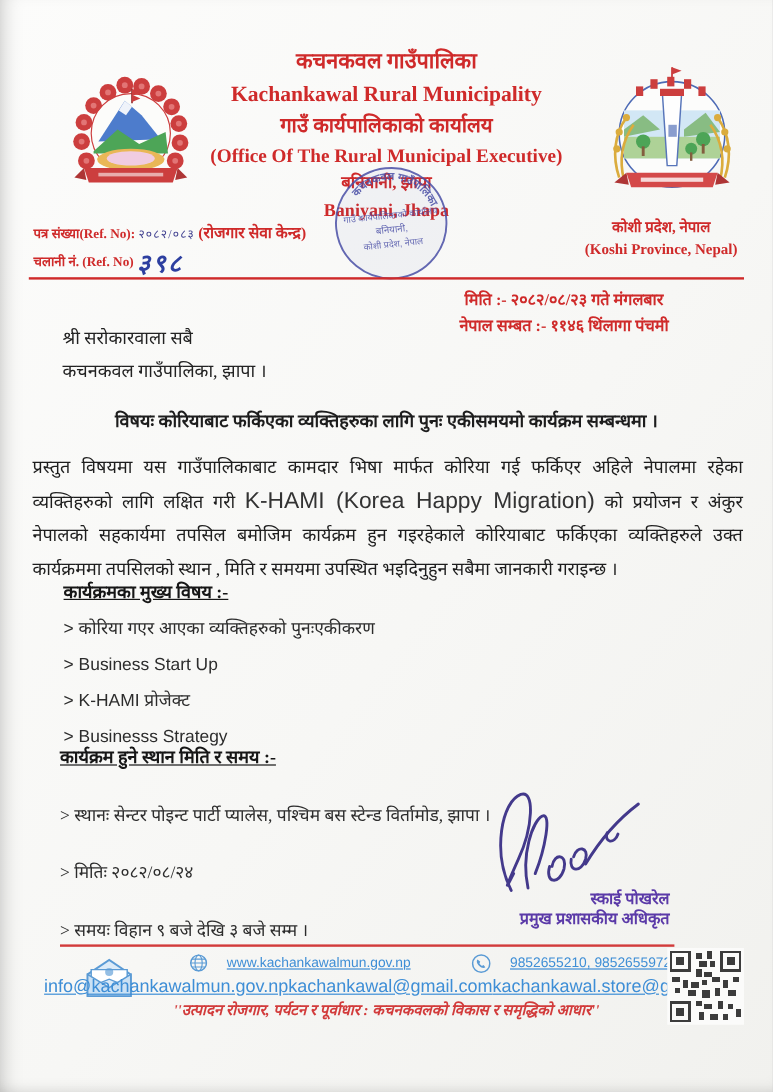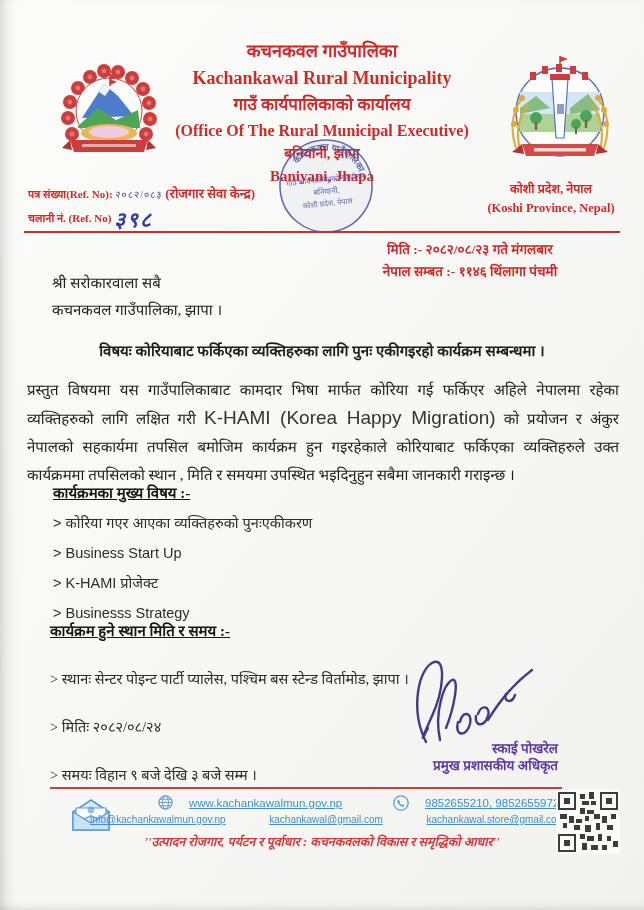--- a/index.html
+++ b/index.html
@@ -48,21 +48,21 @@
   .venlist .it{margin-top:31px;line-height:17px;font-size:14.5px;color:#2c2c2c;}
 
   .sig-svg{left:388px;top:650px;}
   .sigtxt{left:378px;top:740px;width:180px;text-align:right;color:#5b3aa8;font-weight:bold;font-size:13.5px;line-height:17px;}
 
   .footrule{left:50px;top:787px;width:512px;height:2px;background:#d23b3b;}
   .foot{font-family:"Liberation Sans","DejaVu Sans",sans-serif;}
   .frow1{left:150px;top:795px;width:420px;font-size:11.5px;color:#3e8ed6;}
   .frow1 .cell{display:inline-flex;align-items:center;gap:16px;text-align:center;}
   .link{color:#3e8ed6;text-decoration:underline;}
-  .frow2{left:90px;top:814px;width:475px;font-size:10px;color:#3e8ed6;display:flex;justify-content:space-between;}
+  .frow2{left:90px;top:814px;width:475px;font-size:15px;color:#3e8ed6;display:flex;justify-content:center;}
   .slogan{left:0;top:833px;width:644px;text-align:center;color:#d23b3b;font-size:12.5px;font-style:italic;font-weight:bold;}
 
   .stamp{left:276px;top:136px;opacity:.85;transform:rotate(-6deg);}
 </style>
 </head>
 <body>
 
 <div class="page">
 
   <svg class="abs" style="left:52px;top:56px;" width="112" height="130" viewBox="0 0 112 130">
@@ -214,21 +214,21 @@
   <div class="abs datelines">
     <div>मिति :- २०८२/०८/२३ गते मंगलबार</div>
     <div>नेपाल सम्बत :- ११४६ थिंलागा पंचमी</div>
   </div>
 
   <div class="abs addr">
     <div>श्री सरोकारवाला सबै</div>
     <div>कचनकवल गाउँपालिका, झापा ।</div>
   </div>
 
-  <div class="abs subject">विषयः कोरियाबाट फर्किएका व्यक्तिहरुका लागि पुनः एकीगइरहो कार्यक्रम सम्बन्धमा ।</div>
+  <div class="abs subject">विषयः कोरियाबाट फर्किएका व्यक्तिहरुका लागि पुनः एकीसमयमो कार्यक्रम सम्बन्धमा ।</div>
 
   <div class="abs bodytext">
     <span>प्रस्तुत विषयमा यस गाउँपालिकाबाट कामदार भिषा मार्फत कोरिया गई फर्किएर अहिले नेपालमा रहेका व्यक्तिहरुको लागि लक्षित गरी </span><span class="khami">K-HAMI (Korea Happy Migration)</span><span> को प्रयोजन र अंकुर नेपालको सहकार्यमा तपसिल बमोजिम कार्यक्रम हुन गइरहेकाले कोरियाबाट फर्किएका  व्यक्तिहरुले उक्त कार्यक्रममा तपसिलको स्थान , मिति र समयमा उपस्थित भइदिनुहुन सबैमा जानकारी गराइन्छ ।</span>
   </div>
 
   <div class="abs sec toplist">
     <div class="h">कार्यक्रमका मुख्य विषय :-</div>
     <div class="it">&gt; कोरिया गएर आएका व्यक्तिहरुको पुनःएकीकरण</div>
     <div class="it">&gt; Business Start Up</div>
     <div class="it">&gt; K-HAMI प्रोजेक्ट</div>

